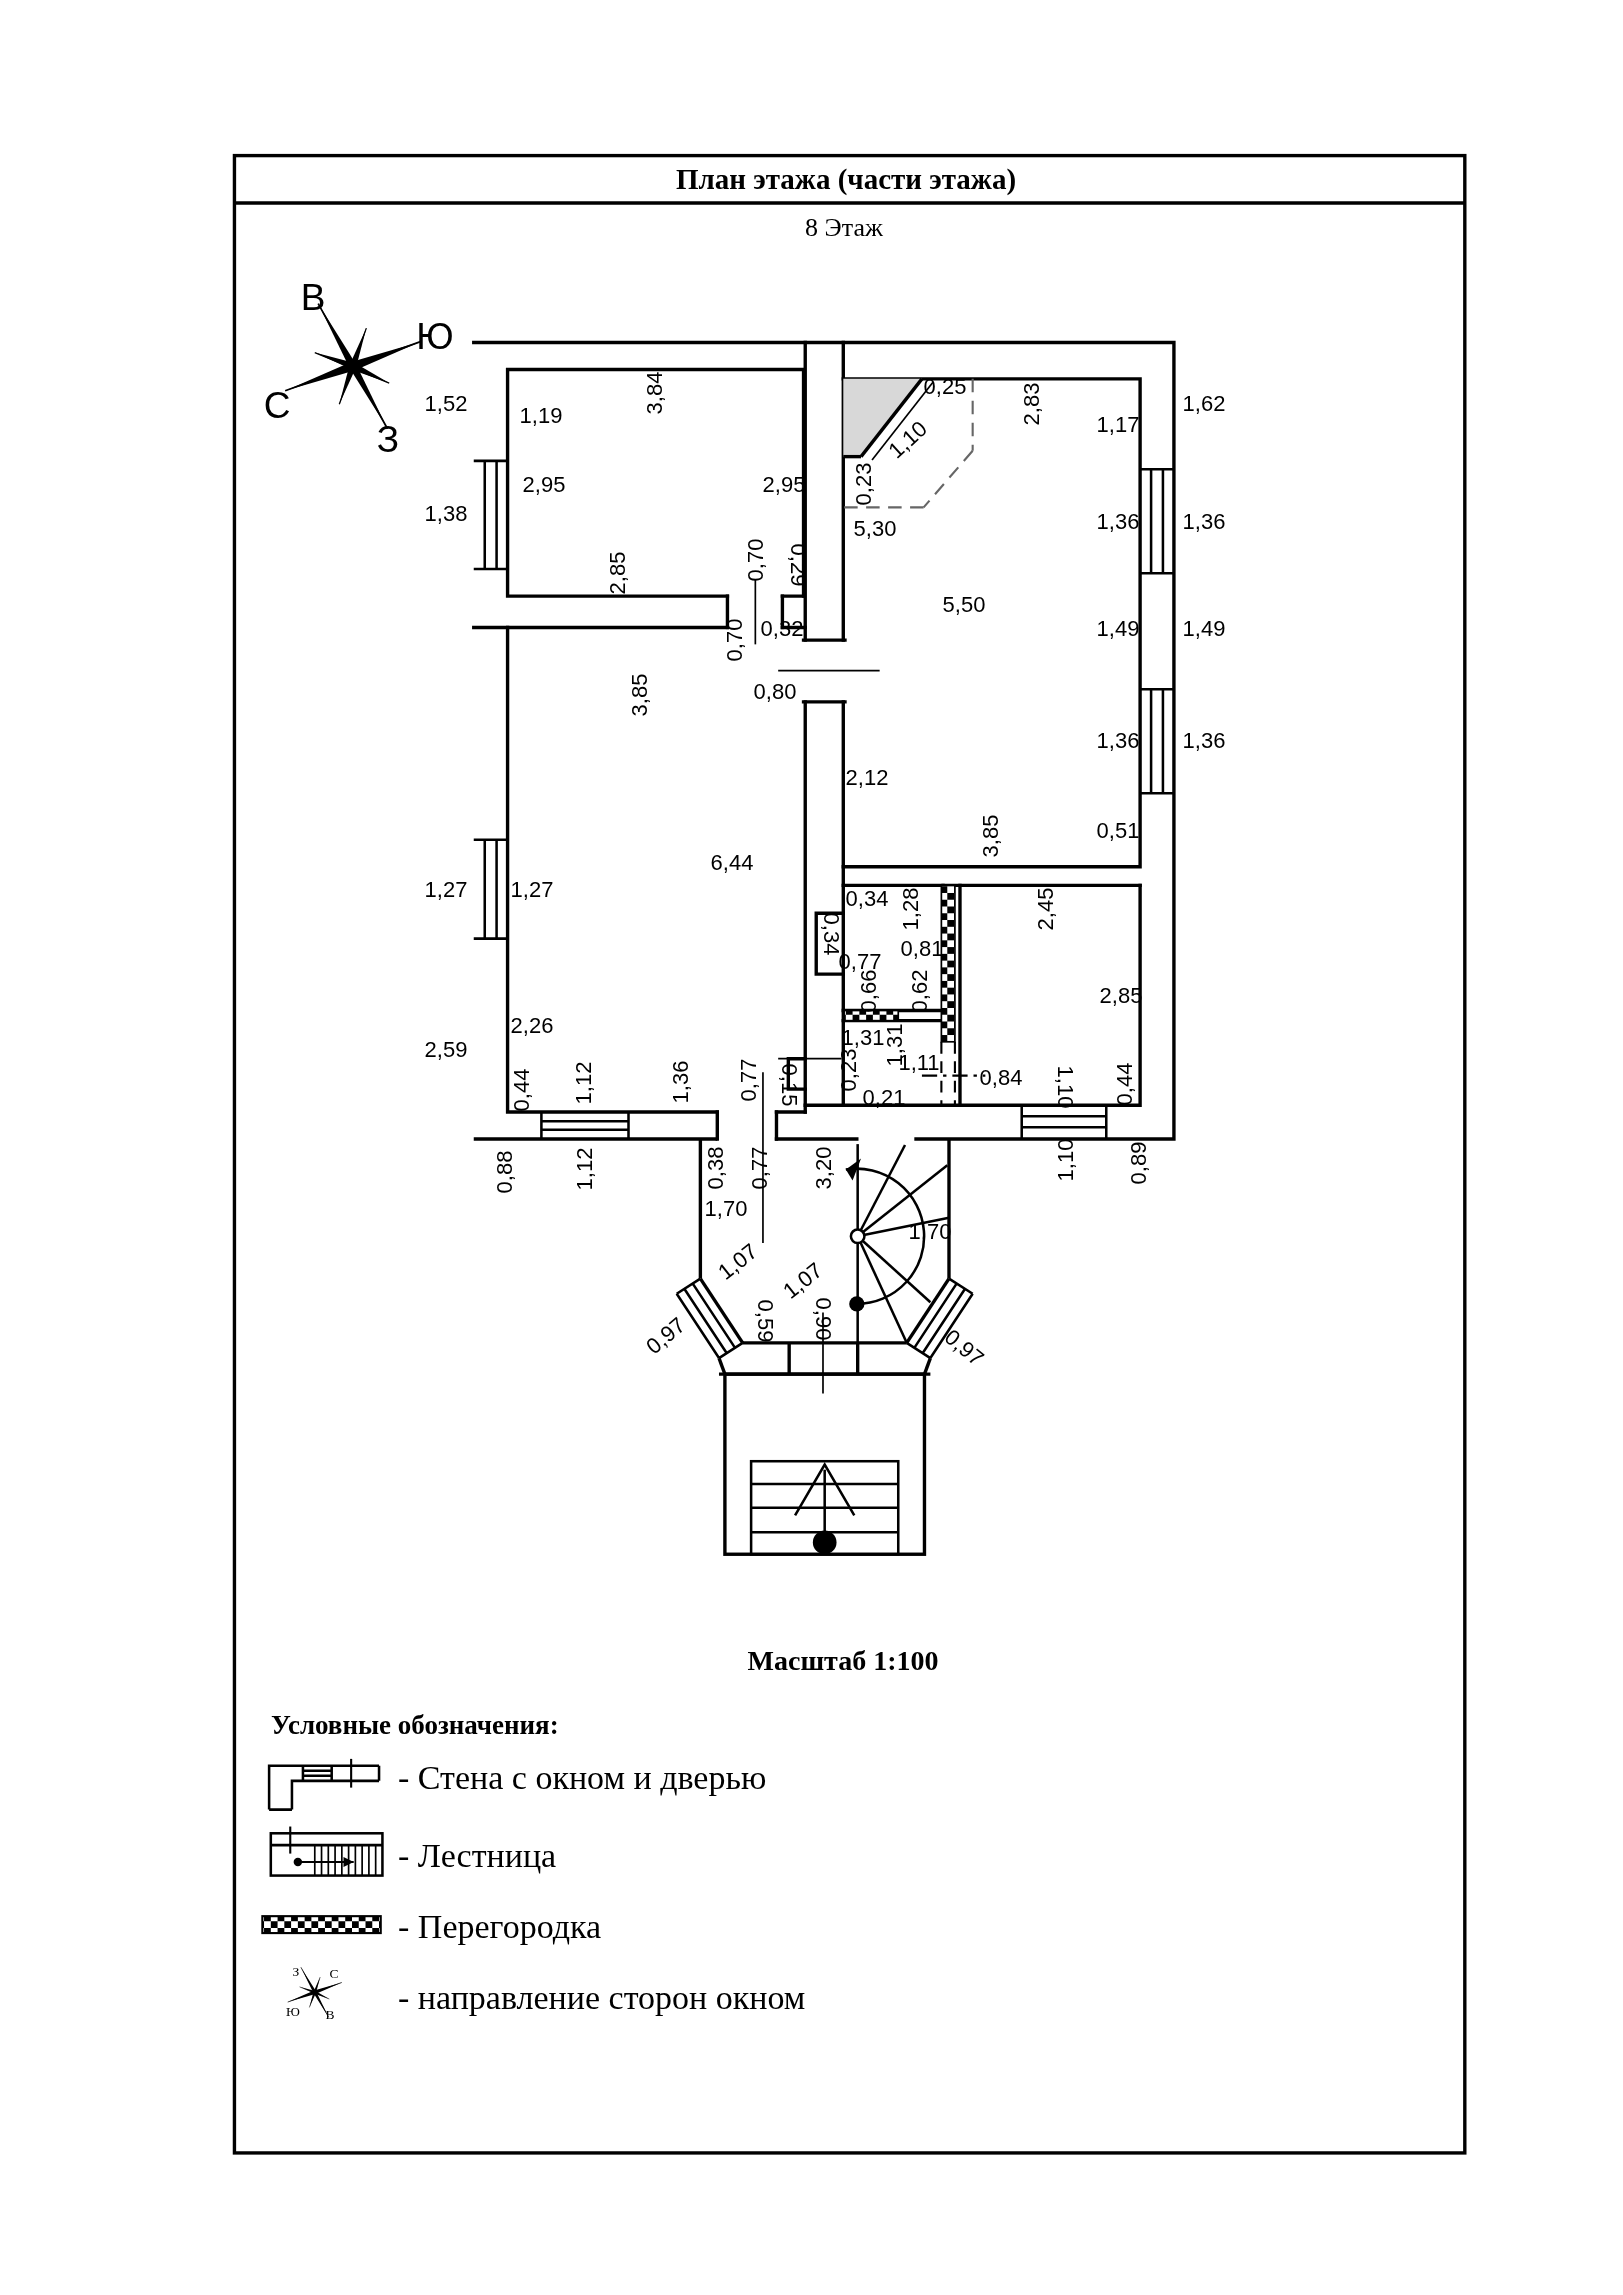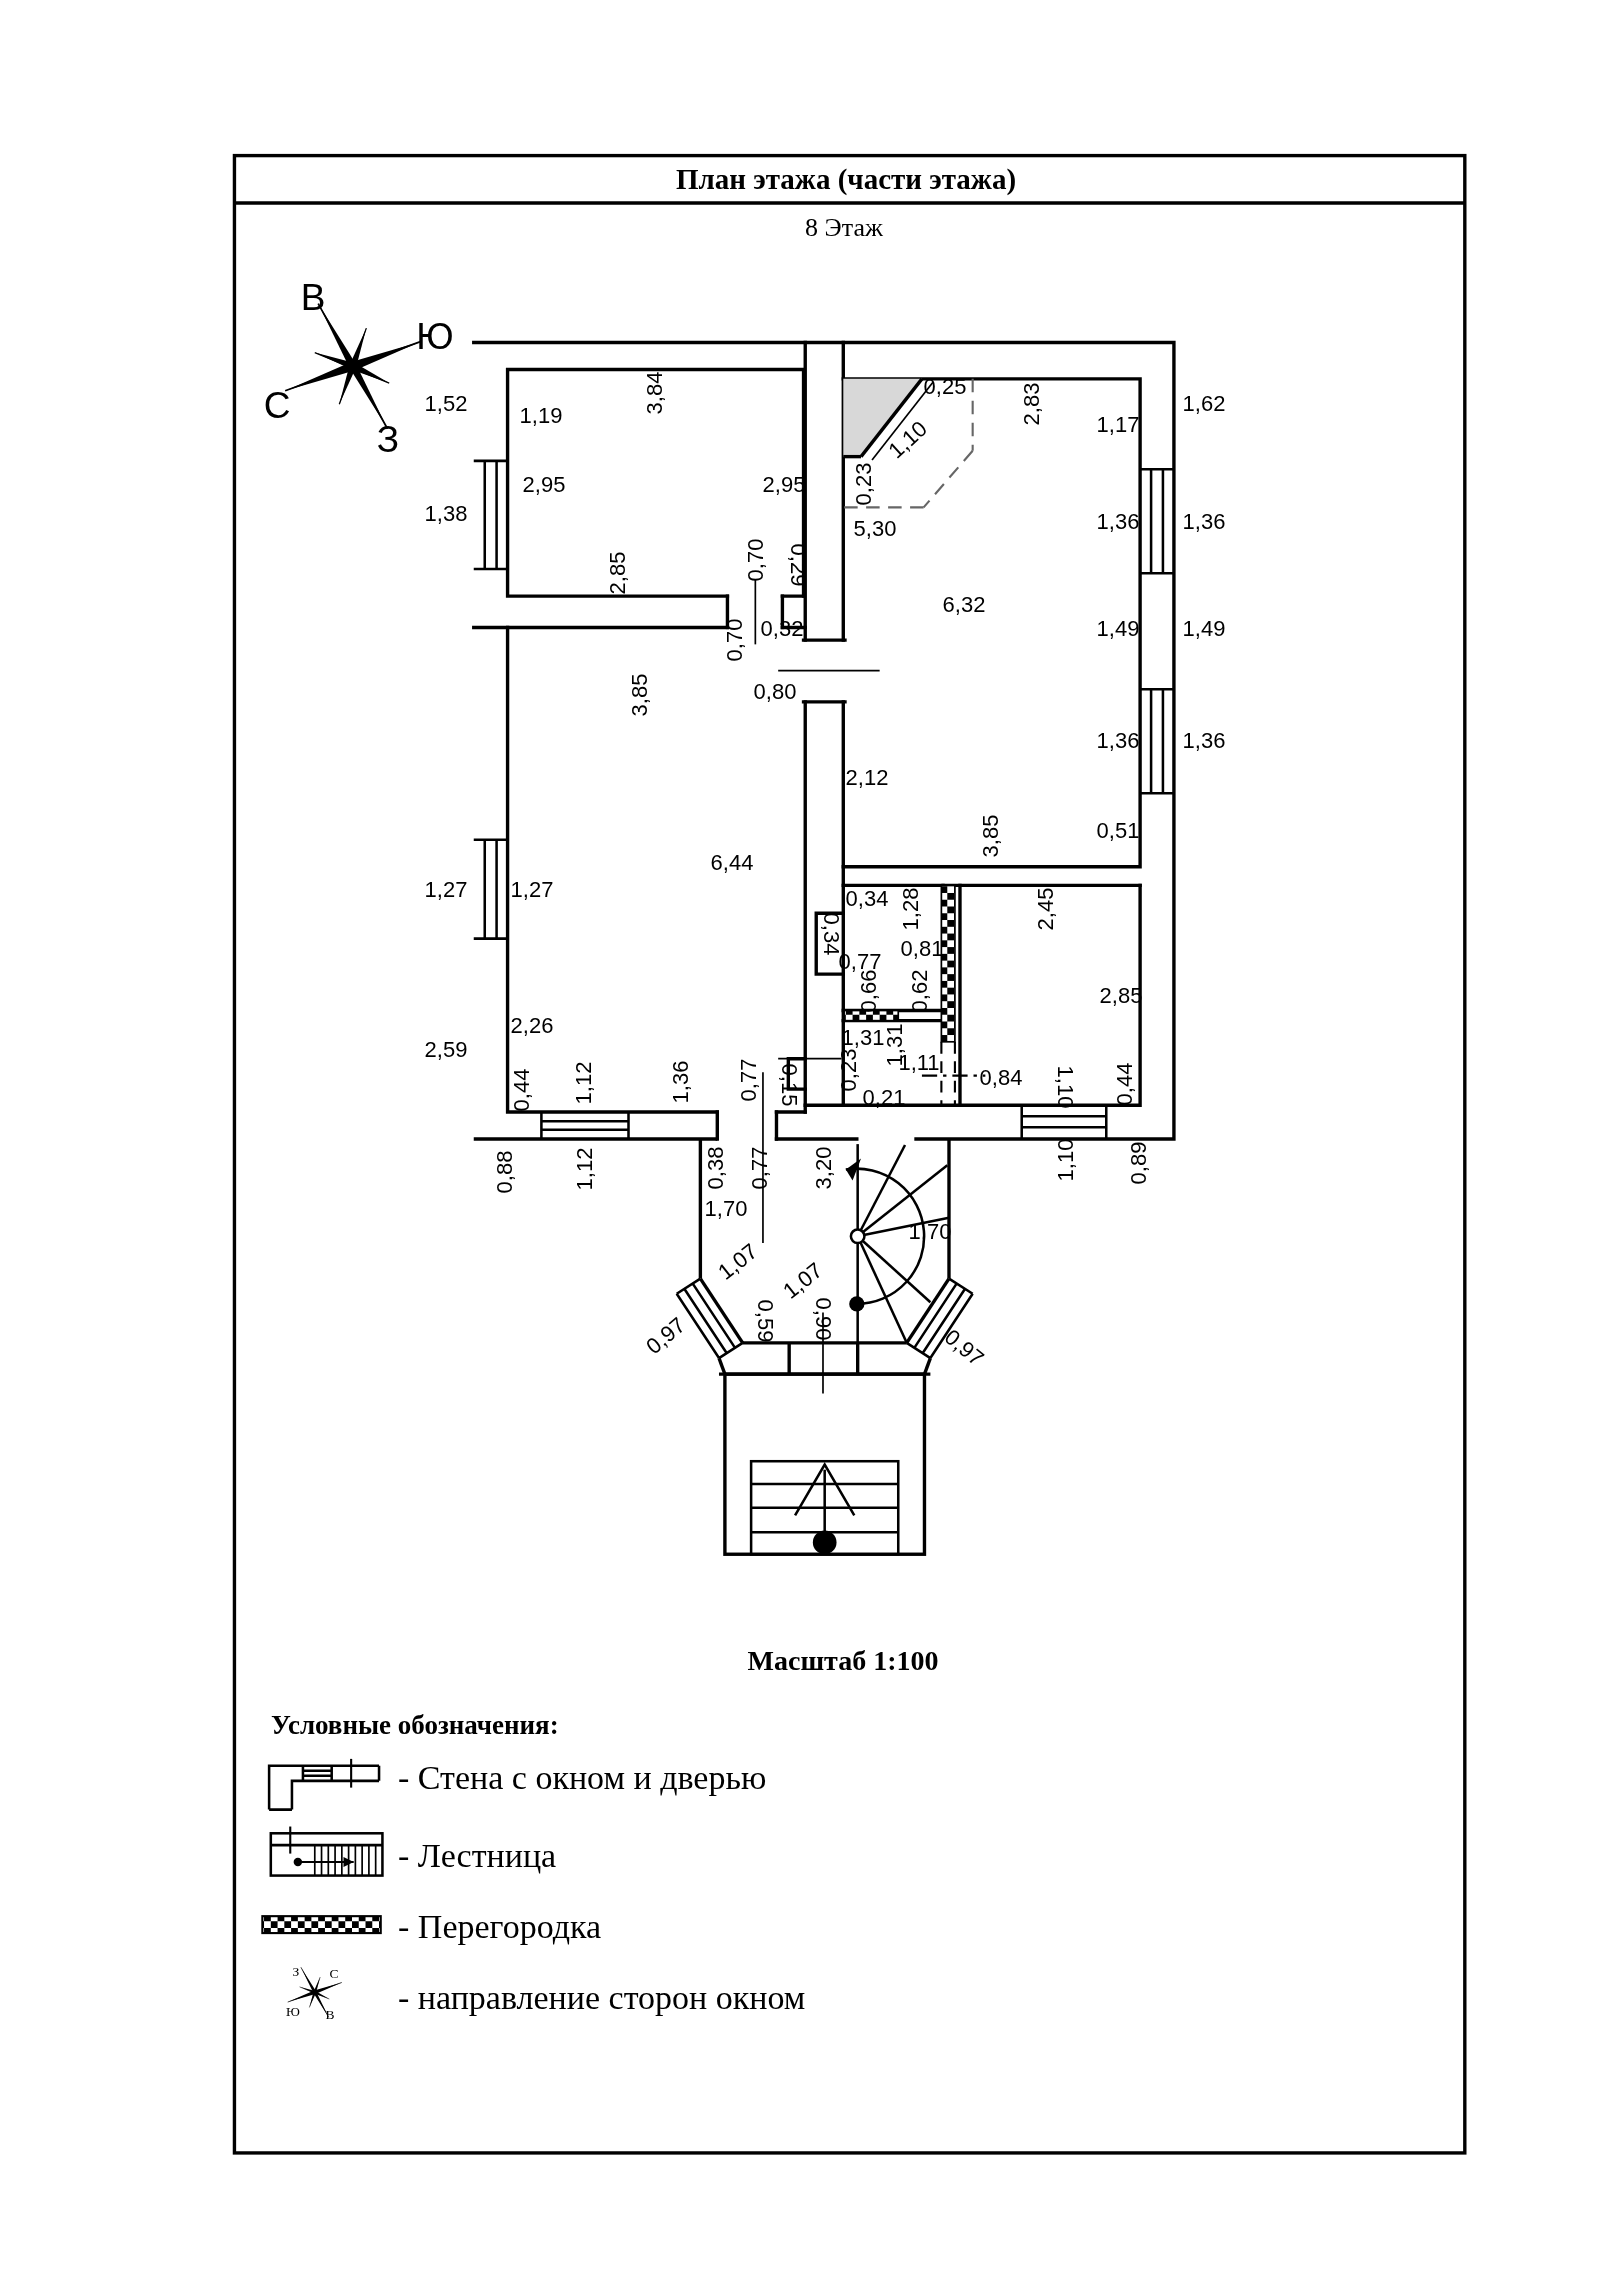--- a/index.html
+++ b/index.html
@@ -242,21 +242,21 @@
       <span class="dim" style="left: 782px; top: 629px; transform: translate(-50%, -50%) rotate(0deg);">0,32</span>
       <span class="dim" style="left: 775px; top: 692px; transform: translate(-50%, -50%) rotate(0deg);">0,80</span>
       <span class="dim" style="left: 640px; top: 695px; transform: translate(-50%, -50%) rotate(-90deg);">3,85</span>
       <span class="dim" style="left: 732px; top: 863px; transform: translate(-50%, -50%) rotate(0deg);">6,44</span>
       <span class="dim" style="left: 945px; top: 387px; transform: translate(-50%, -50%) rotate(0deg);">0,25</span>
       <span class="dim" style="left: 908px; top: 440px; transform: translate(-50%, -50%) rotate(-42deg);">1,10</span>
       <span class="dim" style="left: 1032px; top: 404px; transform: translate(-50%, -50%) rotate(-90deg);">2,83</span>
       <span class="dim" style="left: 1118px; top: 425px; transform: translate(-50%, -50%) rotate(0deg);">1,17</span>
       <span class="dim" style="left: 864px; top: 484px; transform: translate(-50%, -50%) rotate(-90deg);">0,23</span>
       <span class="dim" style="left: 875px; top: 529px; transform: translate(-50%, -50%) rotate(0deg);">5,30</span>
-      <span class="dim" style="left: 964px; top: 605px; transform: translate(-50%, -50%) rotate(0deg);">6,32</span>
+      <span class="dim" style="left: 964px; top: 605px; transform: translate(-50%, -50%) rotate(0deg);">5,50</span>
       <span class="dim" style="left: 1118px; top: 522px; transform: translate(-50%, -50%) rotate(0deg);">1,36</span>
       <span class="dim" style="left: 1118px; top: 629px; transform: translate(-50%, -50%) rotate(0deg);">1,49</span>
       <span class="dim" style="left: 1118px; top: 741px; transform: translate(-50%, -50%) rotate(0deg);">1,36</span>
       <span class="dim" style="left: 867px; top: 778px; transform: translate(-50%, -50%) rotate(0deg);">2,12</span>
       <span class="dim" style="left: 991px; top: 836px; transform: translate(-50%, -50%) rotate(-90deg);">3,85</span>
       <span class="dim" style="left: 1118px; top: 831px; transform: translate(-50%, -50%) rotate(0deg);">0,51</span>
       <span class="dim" style="left: 1204px; top: 404px; transform: translate(-50%, -50%) rotate(0deg);">1,62</span>
       <span class="dim" style="left: 1204px; top: 522px; transform: translate(-50%, -50%) rotate(0deg);">1,36</span>
       <span class="dim" style="left: 1204px; top: 629px; transform: translate(-50%, -50%) rotate(0deg);">1,49</span>
       <span class="dim" style="left: 1204px; top: 741px; transform: translate(-50%, -50%) rotate(0deg);">1,36</span>

